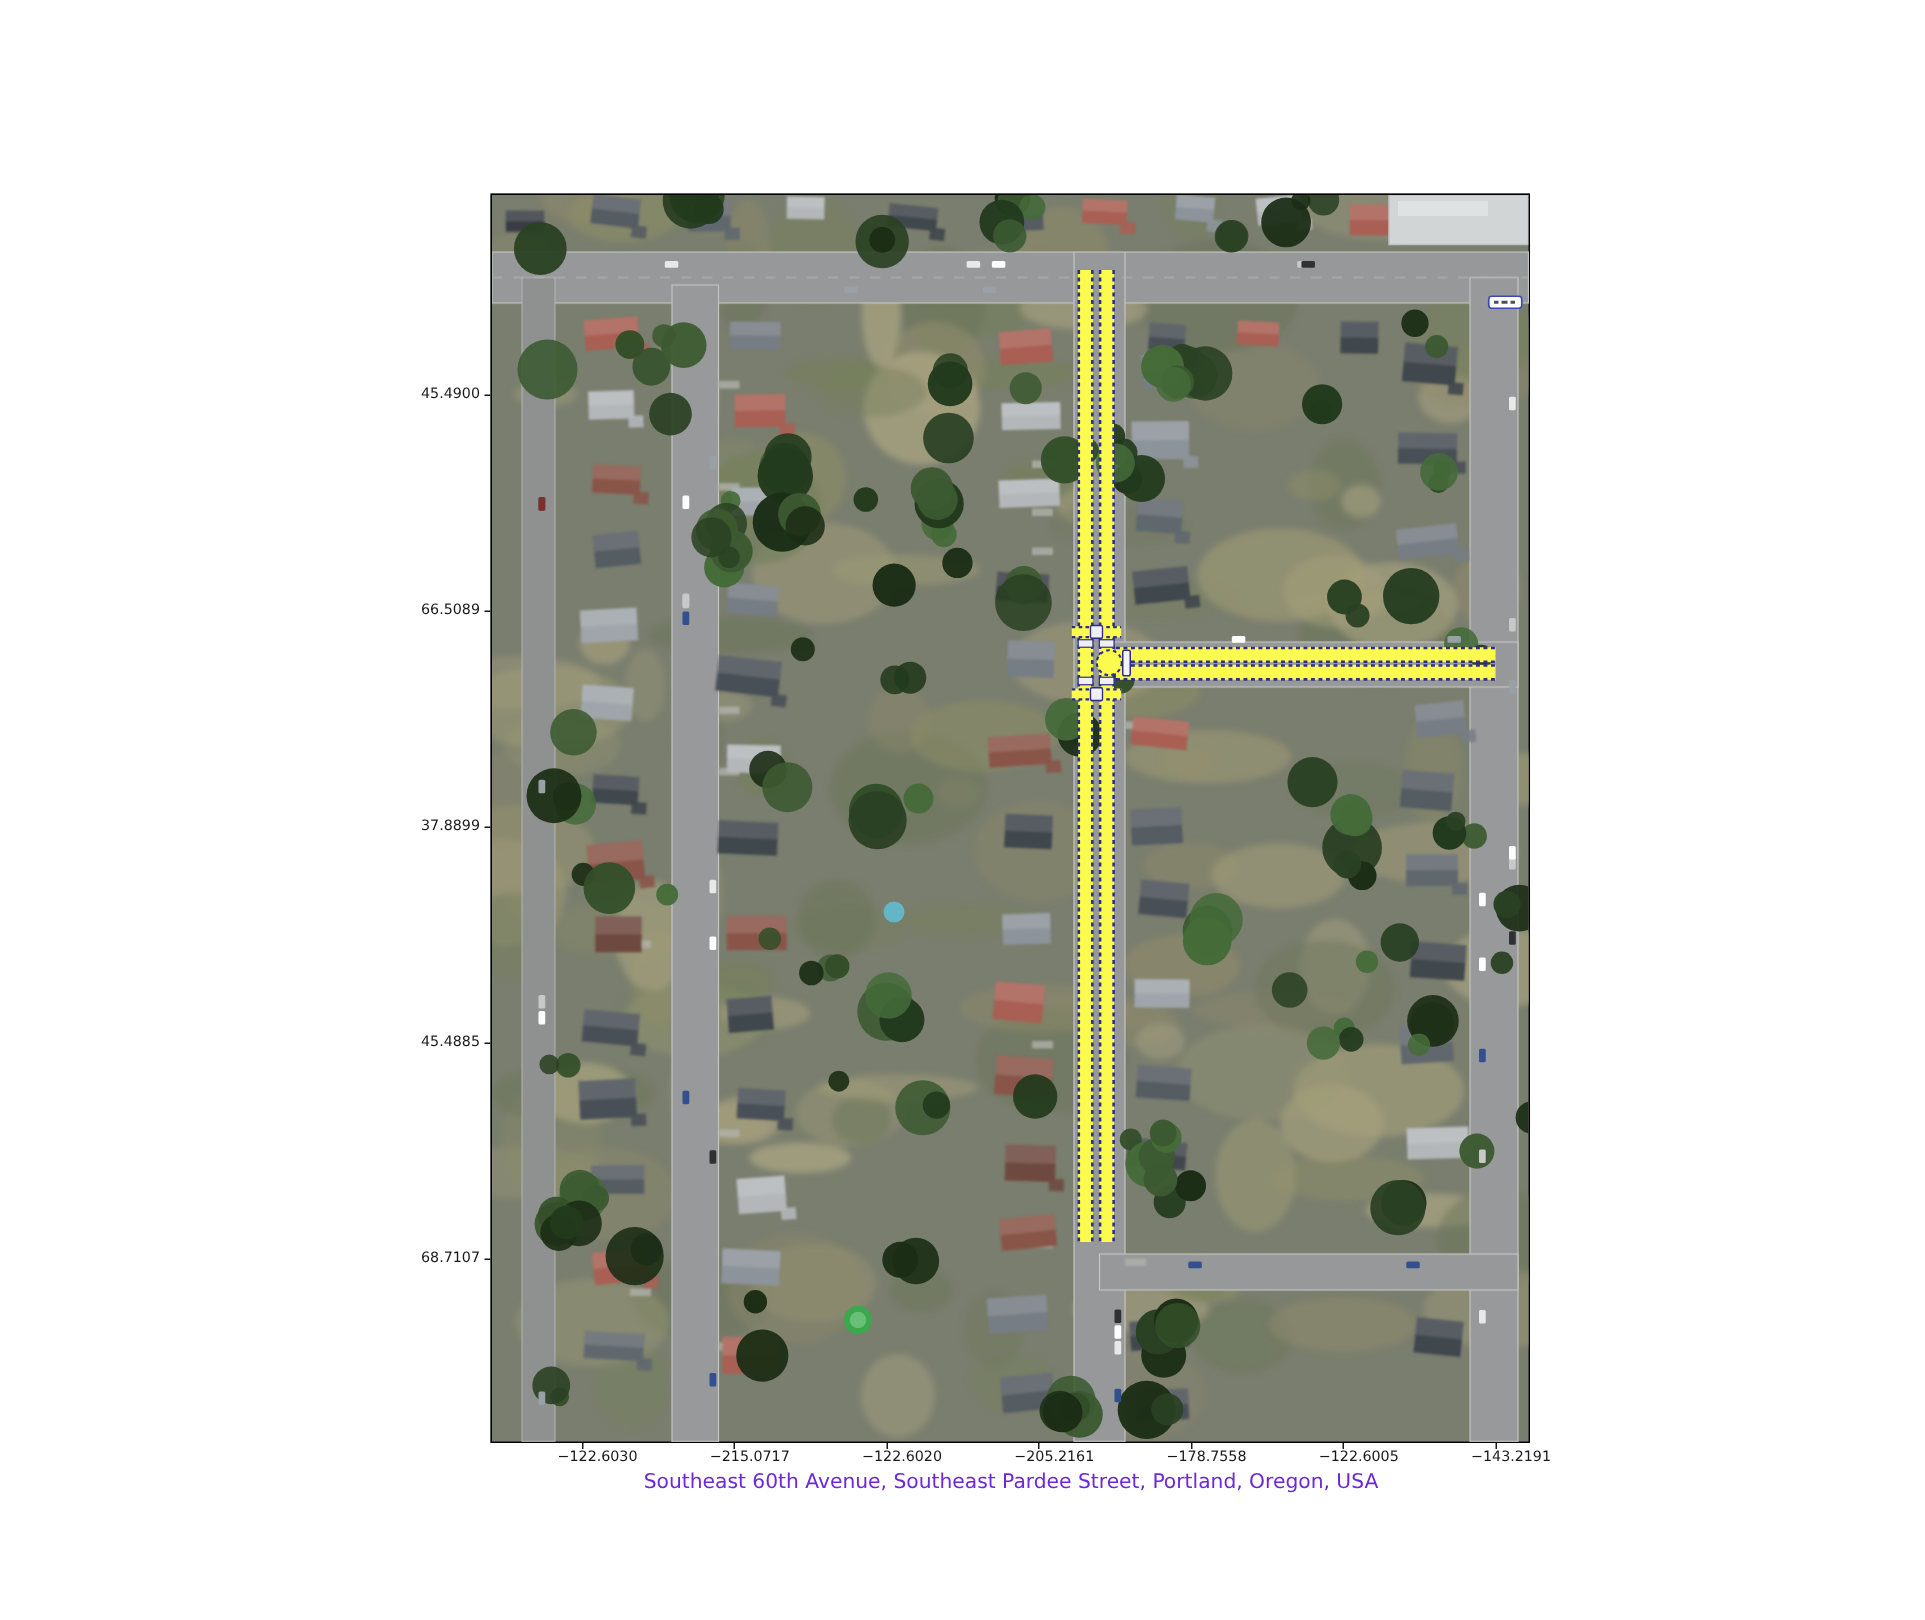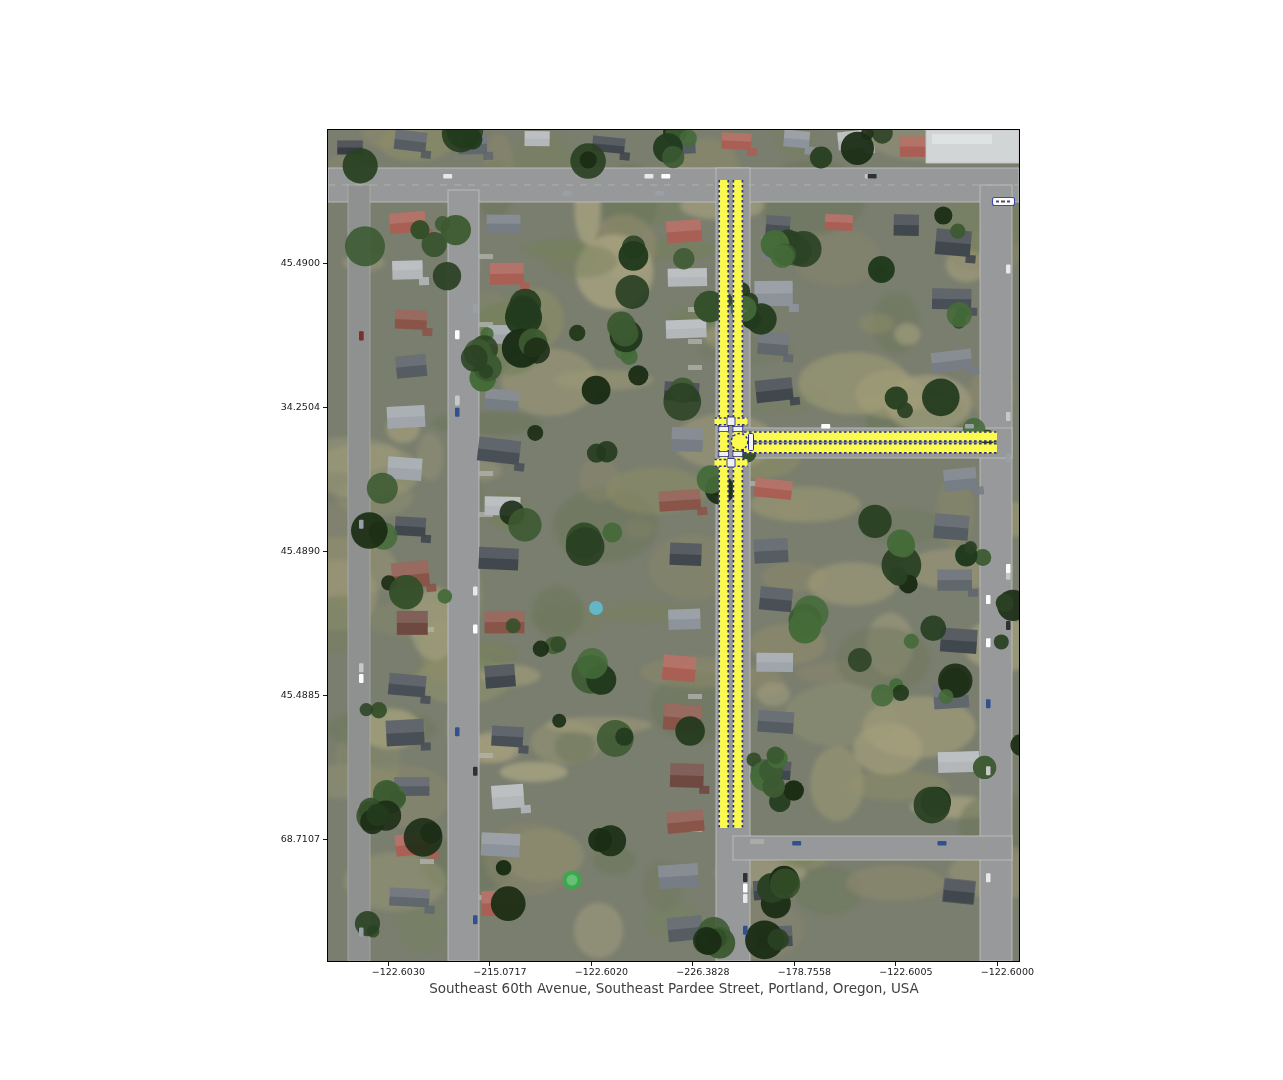--- a/index.html
+++ b/index.html
@@ -6,21 +6,21 @@
   body{width:1283px;height:1080px;position:relative;font-family:"DejaVu Sans","Liberation Sans",sans-serif;overflow:hidden;}
   #figure{position:absolute;left:16px;top:0;width:1283px;height:1080px;background:#fff;}
   #plot{position:absolute;left:311px;top:129px;width:693px;height:833px;box-sizing:border-box;border:1px solid #000;background:#797d6e;overflow:hidden;}
   #aerial{position:absolute;left:0;top:0;width:691px;height:831px;}
   .tick-label{position:absolute;font-size:9.5px;line-height:11px;color:#191919;letter-spacing:0px;}
   .xt{width:74px;text-align:right;top:966px;}
   .yt{width:62px;text-align:right;left:242px;}
   .tickmark{position:absolute;background:#191919;}
   .xtick{width:1px;height:4px;top:962px;}
   .ytick{width:4px;height:1px;left:307px;}
-  #xlabel{position:absolute;left:308px;top:980px;width:700px;text-align:center;font-size:13.5px;color:#404040;}
+  #xlabel{position:absolute;left:308px;top:980px;width:700px;text-align:center;font-size:13.5px;color:#6d28d9;}
 </style>
 </head>
 <body>
 
 <div id="figure">
 
   <div id="plot">
     <svg id="aerial" viewBox="0 0 691 831" xmlns="http://www.w3.org/2000/svg">
       <defs>
         <filter id="soft" x="-20%" y="-20%" width="140%" height="140%">
@@ -805,35 +805,35 @@
     </svg>
   </div>
 
   <div class="tickmark ytick" style="top:262.5px"></div>
   <div class="tickmark ytick" style="top:406.5px"></div>
   <div class="tickmark ytick" style="top:550.5px"></div>
   <div class="tickmark ytick" style="top:694.5px"></div>
   <div class="tickmark ytick" style="top:838.5px"></div>
 
   <span class="tick-label yt" style="top:257px">45.4900</span>
-  <span class="tick-label yt" style="top:401px">34.2504</span>
-  <span class="tick-label yt" style="top:545px">45.4890</span>
+  <span class="tick-label yt" style="top:401px">66.5089</span>
+  <span class="tick-label yt" style="top:545px">37.8899</span>
   <span class="tick-label yt" style="top:689px">45.4885</span>
   <span class="tick-label yt" style="top:833px">68.7107</span>
 
   <div class="tickmark xtick" style="left:371.5px"></div>
   <div class="tickmark xtick" style="left:473px"></div>
   <div class="tickmark xtick" style="left:574.5px"></div>
   <div class="tickmark xtick" style="left:676px"></div>
   <div class="tickmark xtick" style="left:777.5px"></div>
   <div class="tickmark xtick" style="left:879px"></div>
   <div class="tickmark xtick" style="left:980.5px"></div>
 
   <span class="tick-label xt" style="left:335px">−122.6030</span>
   <span class="tick-label xt" style="left:436.5px">−215.0717</span>
   <span class="tick-label xt" style="left:538px">−122.6020</span>
-  <span class="tick-label xt" style="left:639.5px">−226.3828</span>
+  <span class="tick-label xt" style="left:639.5px">−205.2161</span>
   <span class="tick-label xt" style="left:741px">−178.7558</span>
   <span class="tick-label xt" style="left:842.5px">−122.6005</span>
-  <span class="tick-label xt" style="left:944px">−122.6000</span>
+  <span class="tick-label xt" style="left:944px">−143.2191</span>
 
   <div id="xlabel">Southeast 60th Avenue, Southeast Pardee Street, Portland, Oregon, USA</div>
 </div>
 
 </body></html>

